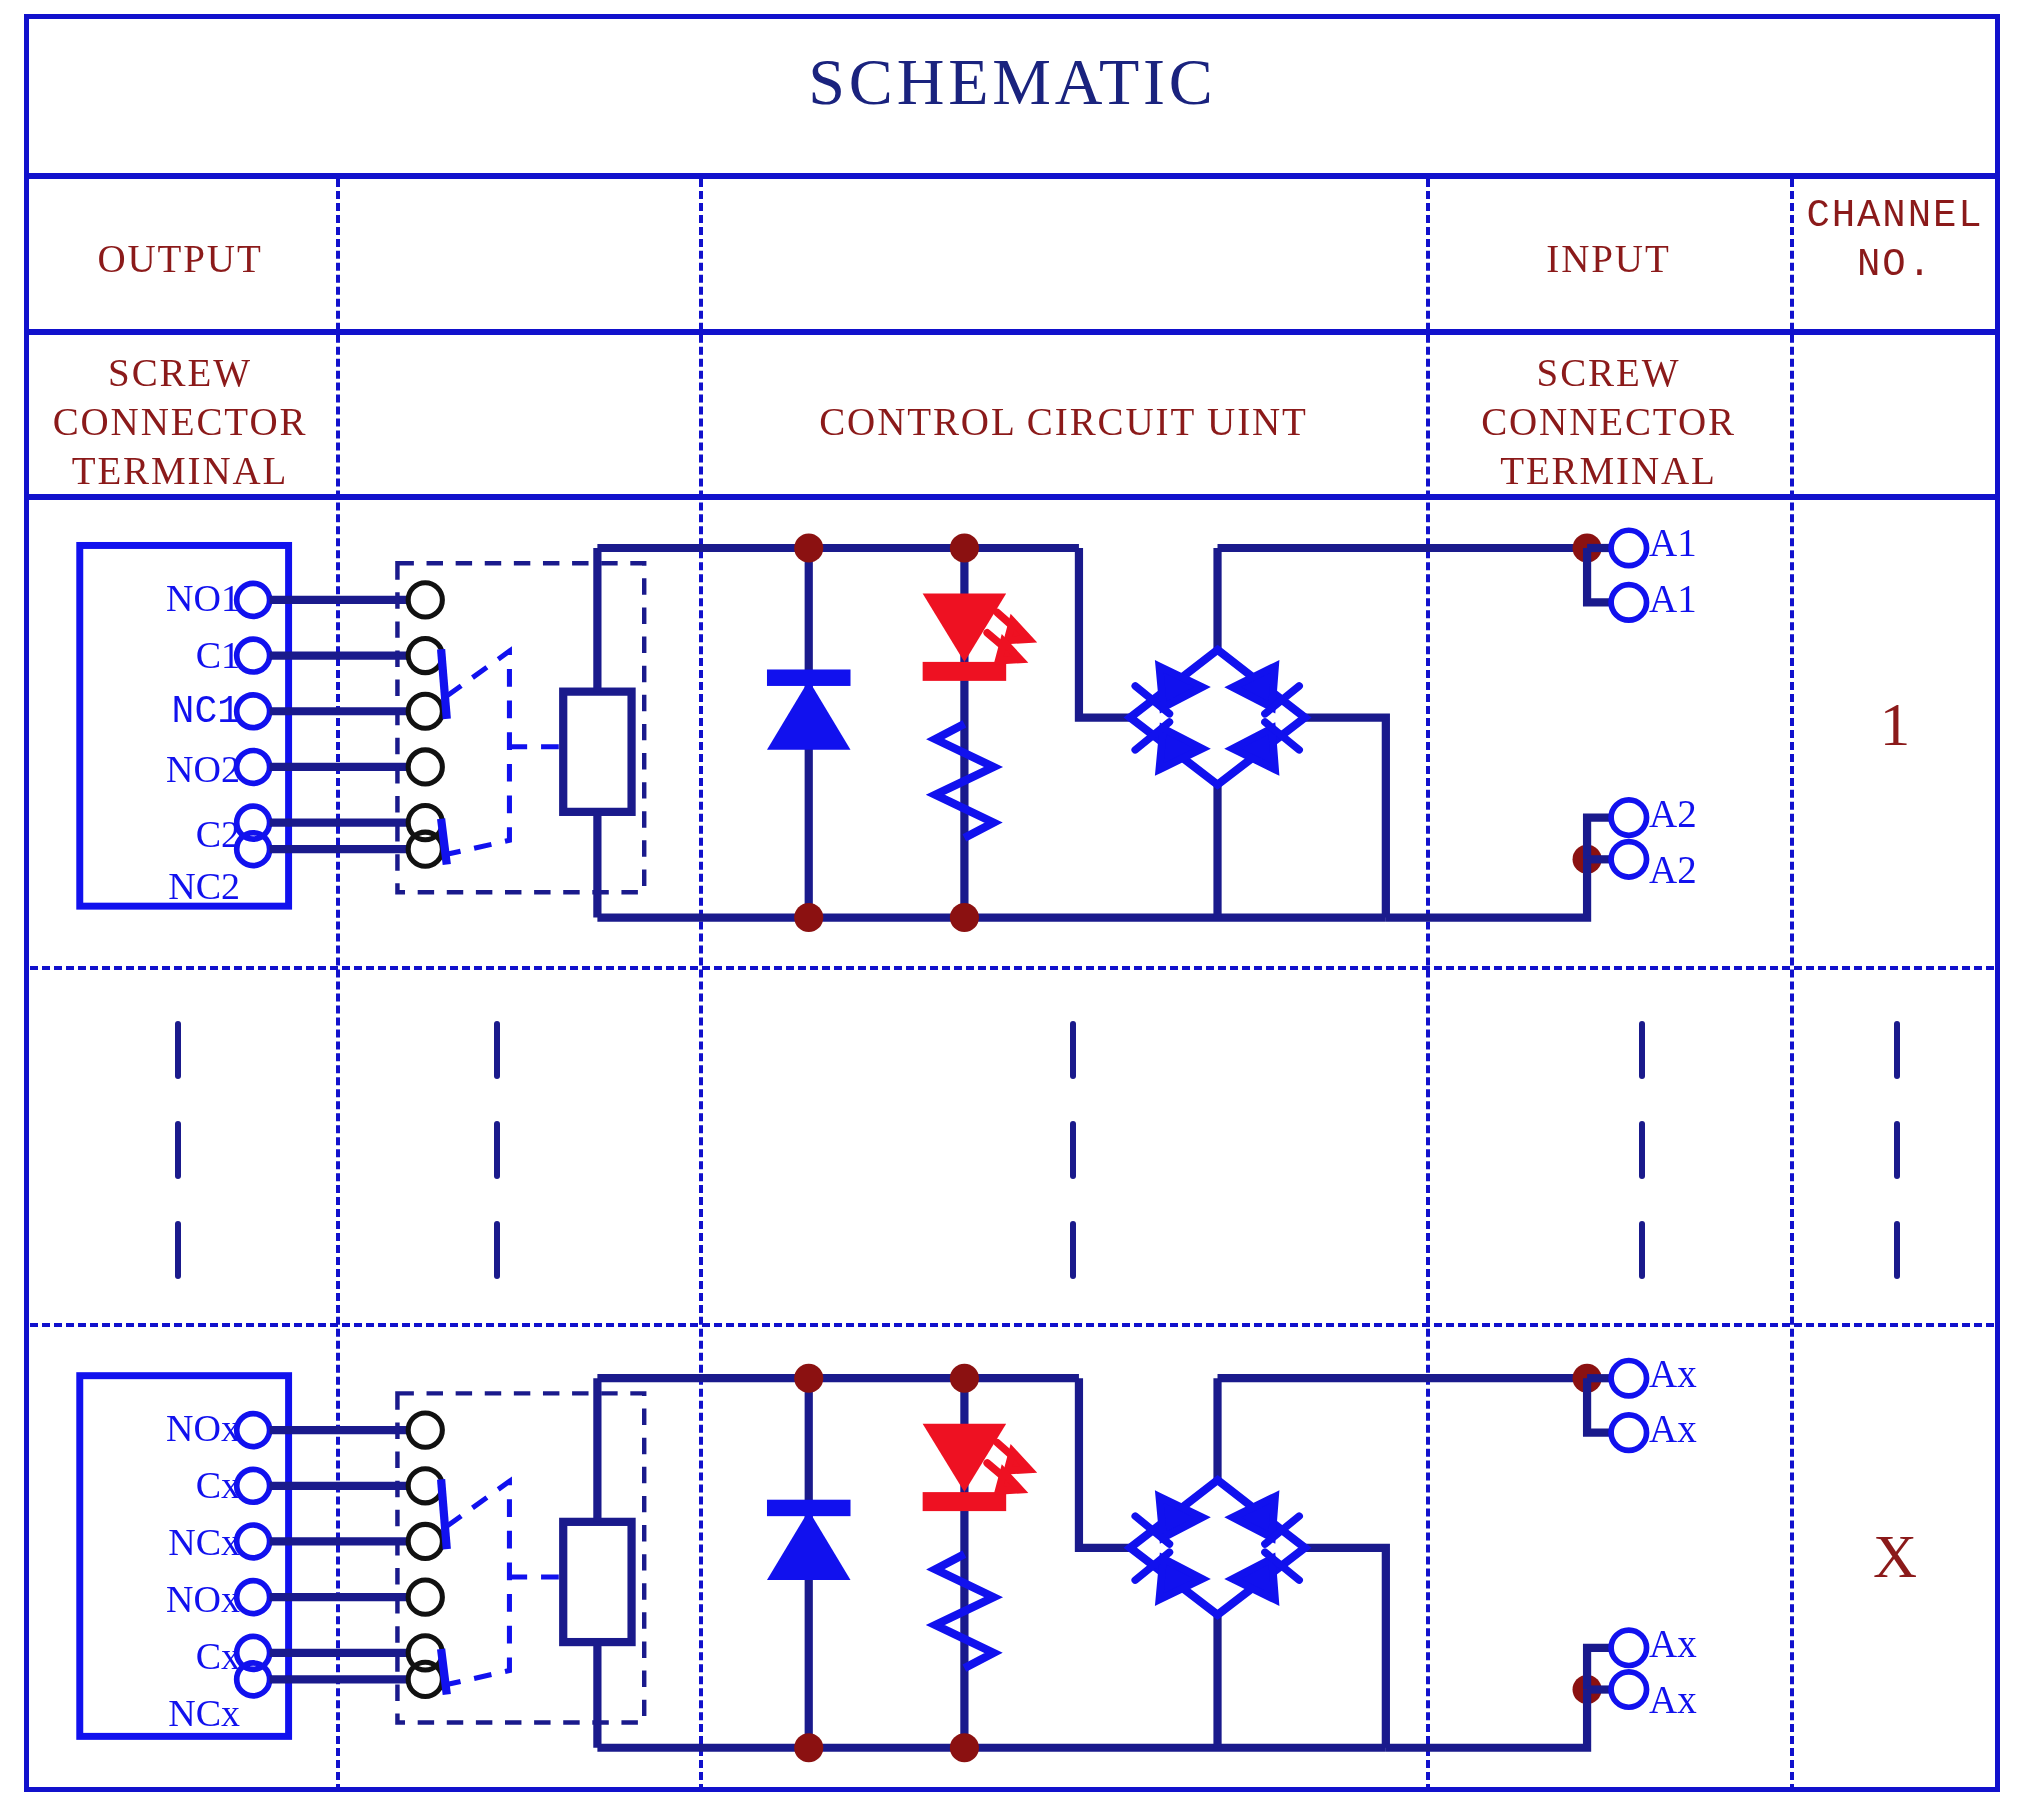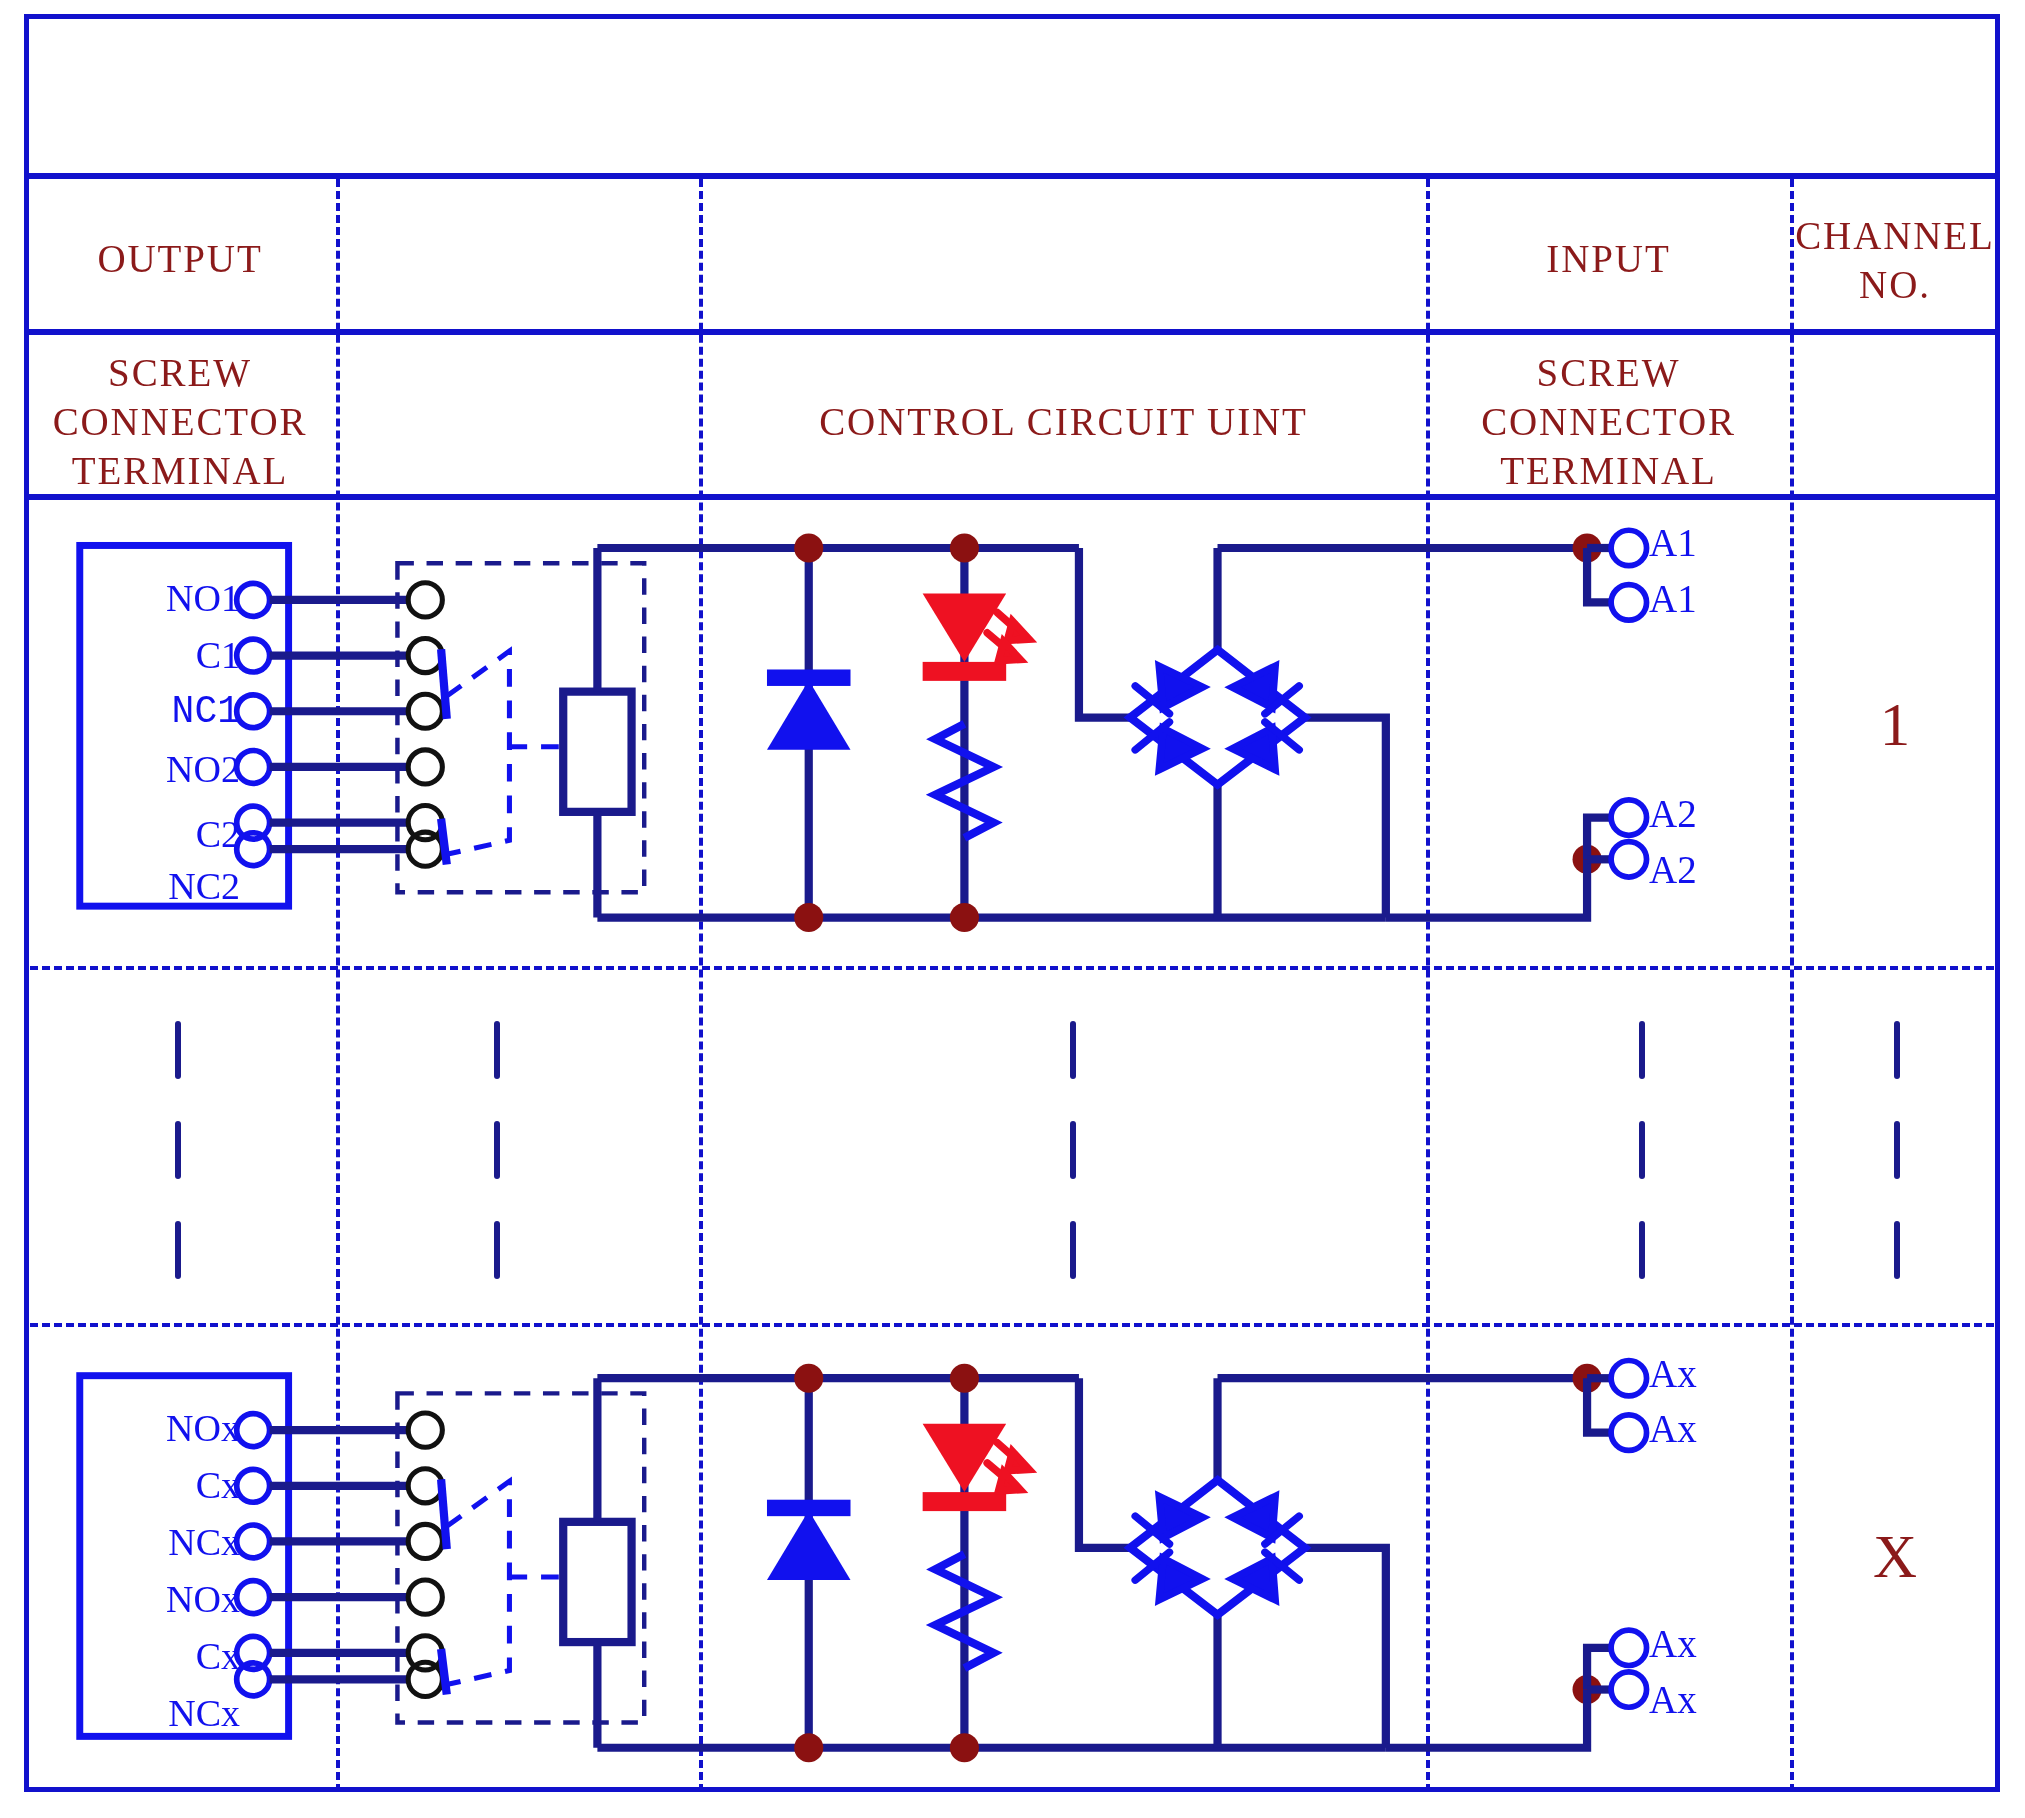--- a/index.html
+++ b/index.html
@@ -70,30 +70,31 @@
   }
   svg{position:absolute;left:0;top:0;overflow:visible;}
 </style>
 </head>
 <body>
 
 <div id="page">
 
   <div id="frame"></div>
 
+  <div class="hdr-title" style="top:44px;">SCHEMATIC</div>
   <div class="hline" style="left:24px;top:173px;width:1976px;height:5.7px;"></div>
 
   <div class="vdash" style="left:336px;top:179px;height:1613px;"></div>
   <div class="vdash" style="left:699px;top:179px;height:1613px;"></div>
   <div class="vdash" style="left:1426px;top:179px;height:1613px;"></div>
   <div class="vdash" style="left:1790px;top:179px;height:1613px;"></div>
 
   <div class="hdr-cell" style="left:1429px;top:234px;width:359px;">INPUT</div>
   <div class="hdr-cell" style="left:25px;top:234px;width:310px;">OUTPUT</div>
-  <div class="hdr-cell" style="left:1792px;top:211px;width:206px;">CHANNEL<br>NO.</div>
+  <div class="hdr-cell" style="left:1792px;top:192px;width:206px;font-family:Liberation Mono, monospace;">CHANNEL<br>NO.</div>
 
   <div class="hline" style="left:24px;top:329px;width:1976px;height:5.7px;"></div>
 
   <div class="hdr-cell" style="left:25px;top:348px;width:310px;">SCREW<br>CONNECTOR<br>TERMINAL</div>
   <div class="hdr-cell" style="left:702px;top:397px;width:723px;">CONTROL CIRCUIT UINT</div>
   <div class="hdr-cell" style="left:1429px;top:348px;width:359px;">SCREW<br>CONNECTOR<br>TERMINAL</div>
 
   <div class="hline" style="left:24px;top:494px;width:1976px;height:5.7px;"></div>
 
   <div class="chan-val" style="left:1792px;top:690px;width:206px;">1</div>

